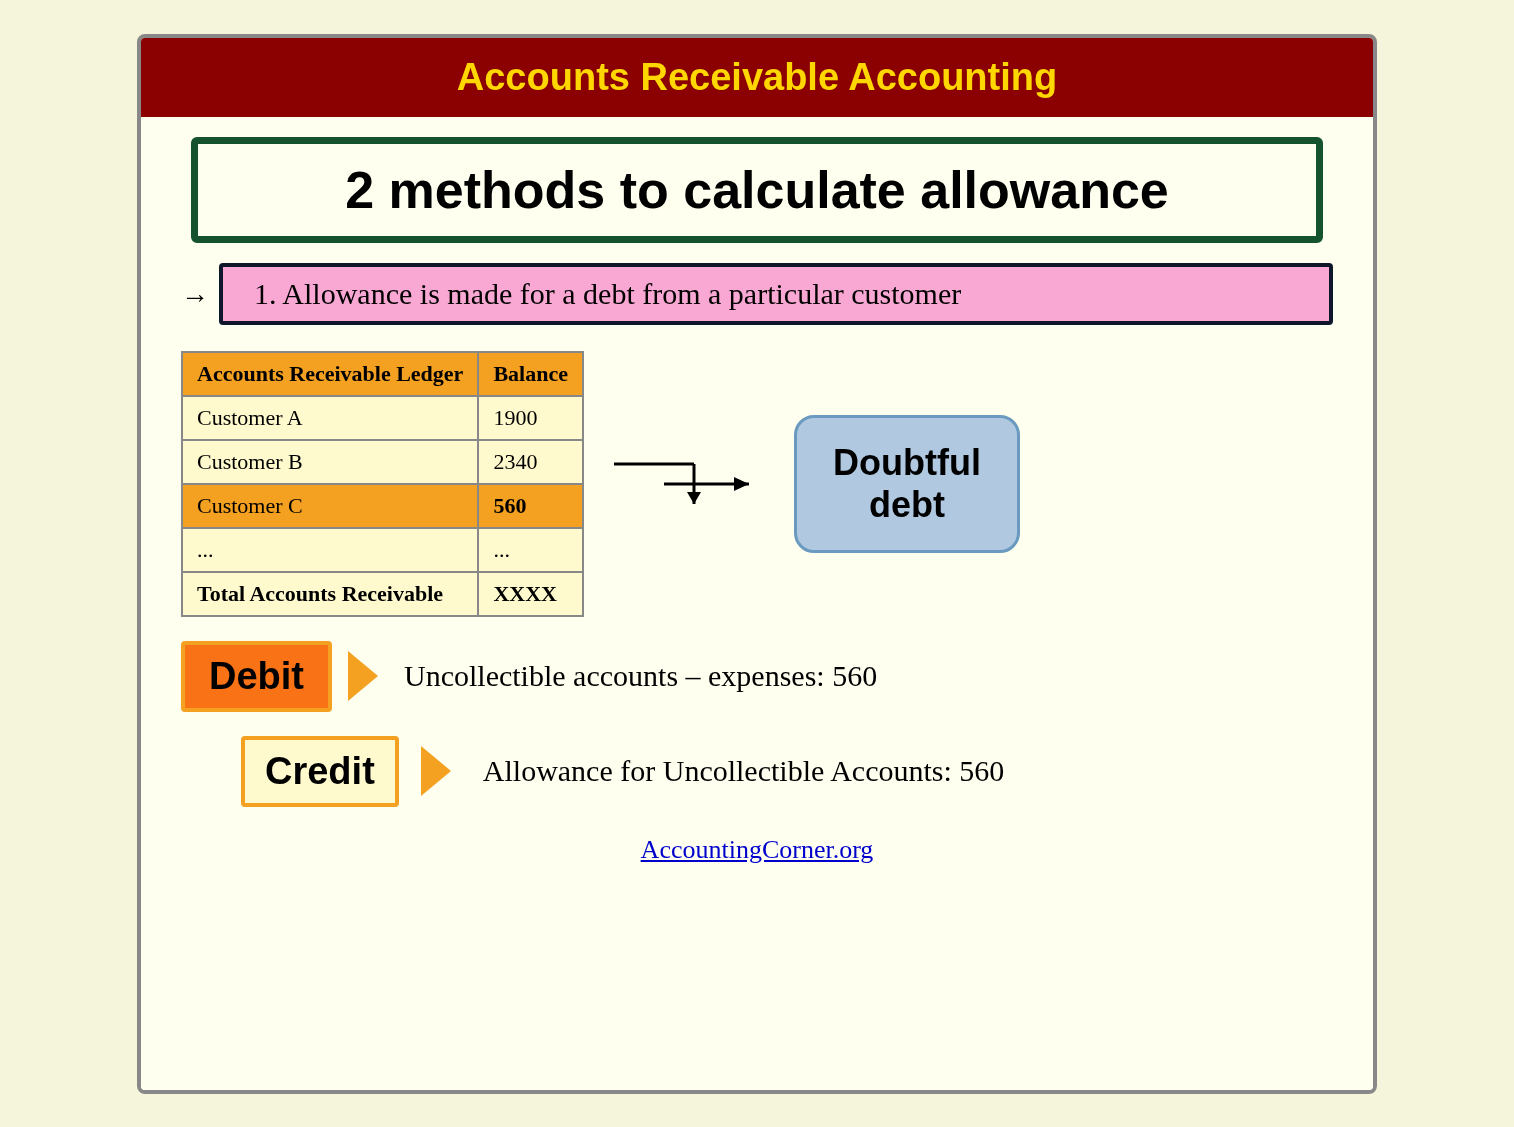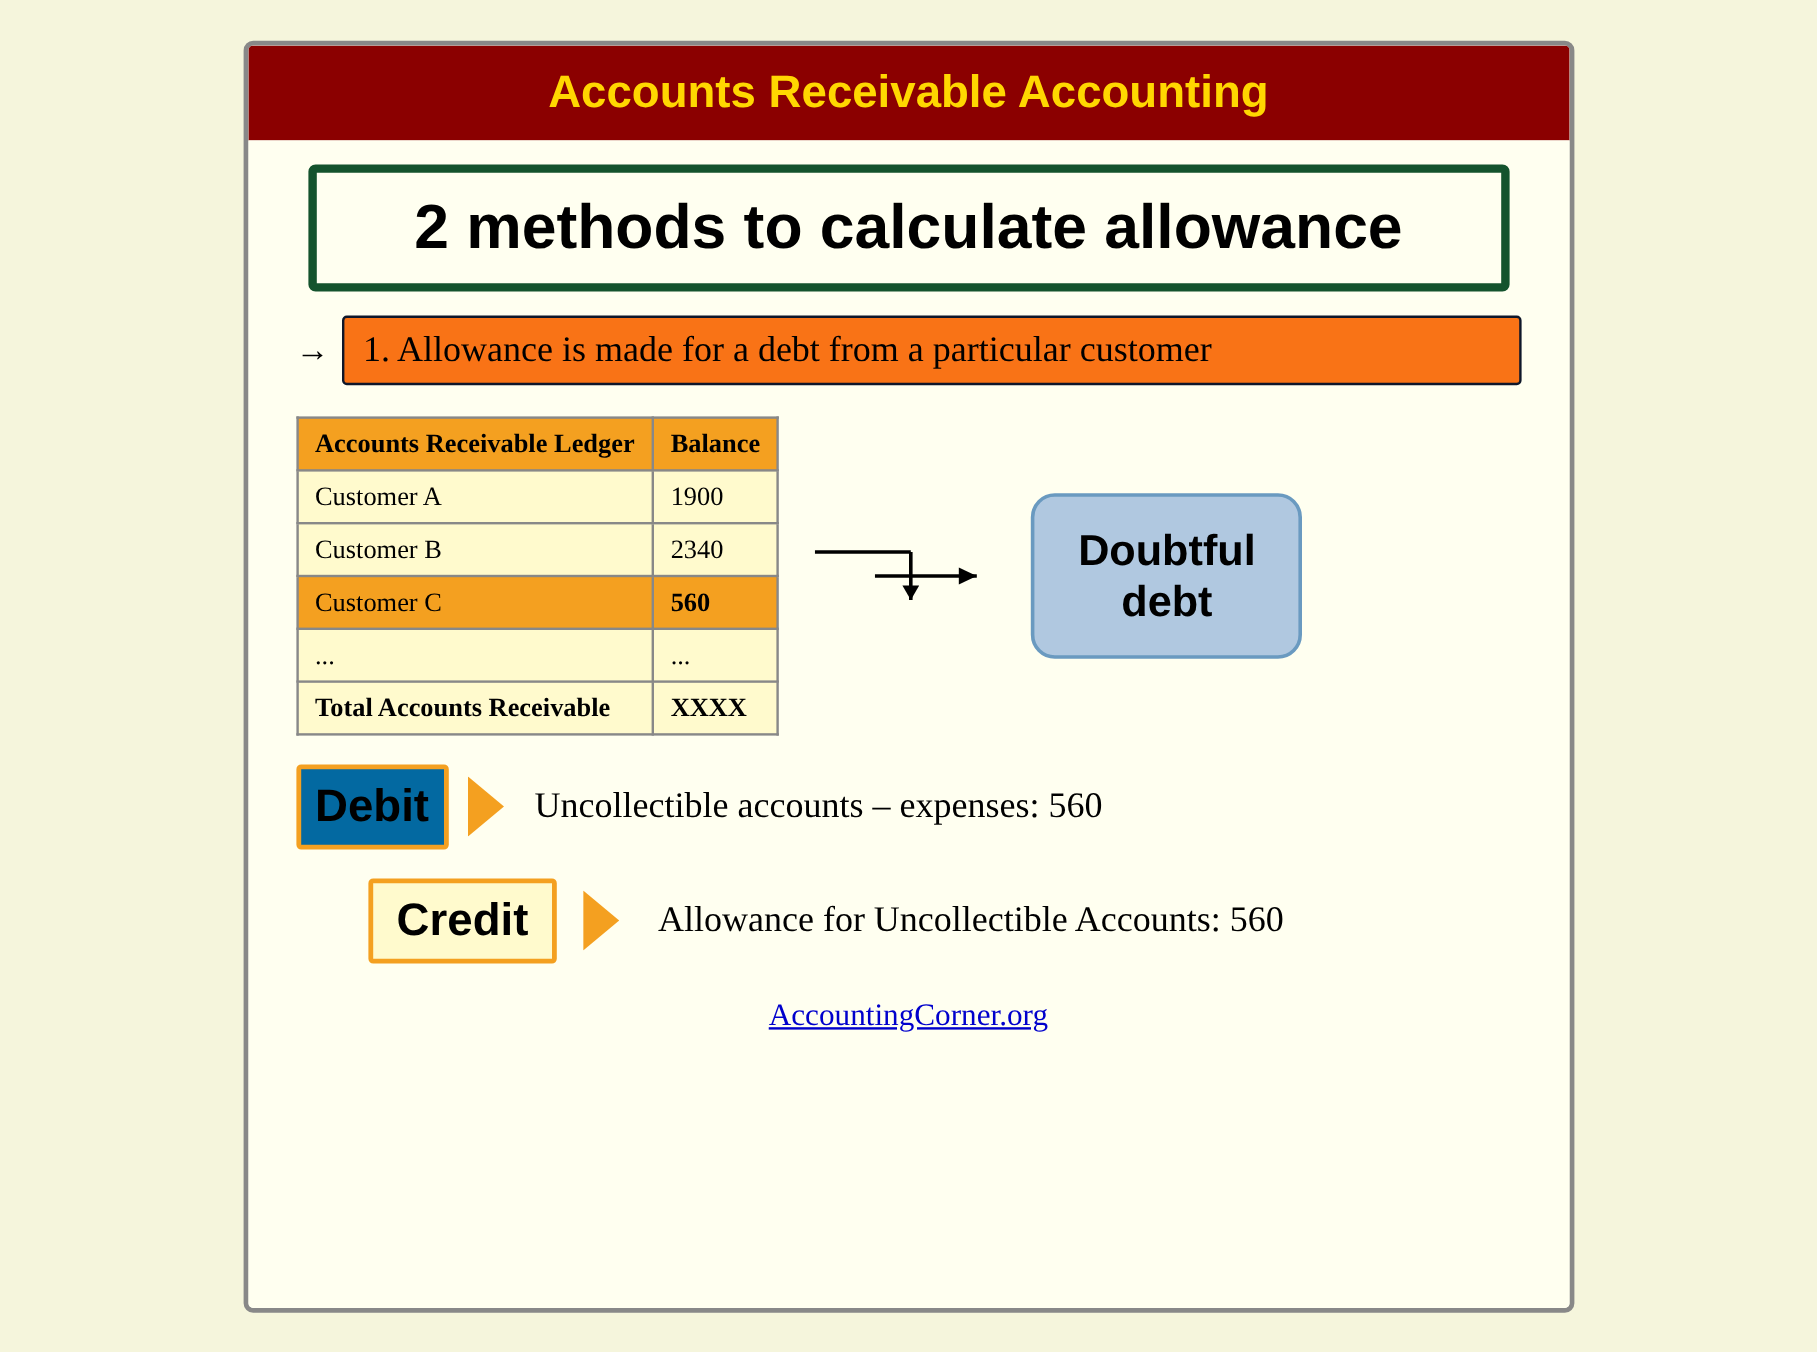--- a/index.html
+++ b/index.html
@@ -8,21 +8,21 @@
       width: 1514px;
       height: 1127px;
       background: #f5f5dc;
       font-family: 'Comic Sans MS', 'Chalkboard SE', cursive, sans-serif;
       display: flex;
       align-items: center;
       justify-content: center;
     }
 
     .slide {
-      width: 1109px;
+      width: 1240px;
       height: 1060px;
       background: #fffff0;
       border: 4px solid #888;
       border-radius: 8px;
       display: flex;
       flex-direction: column;
       overflow: hidden;
     }
 
     .header {
@@ -70,26 +70,26 @@
       margin: 4px 0;
     }
 
     .arrow-right {
       font-size: 28px;
       color: #000;
       font-weight: bold;
     }
 
     .method1-box {
-      border: 2px solid #0f172a;
+      border: 4px solid #0f172a;
       border-radius: 4px;
-      padding: 10px 16px;
+      padding: 10px 31px;
       font-size: 30px;
       color: #000;
-      background: #f97316;
+      background: #f9a8d4;
       font-family: 'Comic Sans MS', cursive;
       flex: 1;
     }
 
     .ledger-section {
       display: flex;
       align-items: center;
       gap: 30px;
       margin-top: 6px;
     }
@@ -178,24 +178,24 @@
       margin-top: 8px;
     }
 
     .debit-row {
       display: flex;
       align-items: center;
       gap: 16px;
     }
 
     .debit-label {
-      background: #0369a1;
+      background: #f97316;
       border: 4px solid #f4a020;
       border-radius: 4px;
-      padding: 10px 12px;
+      padding: 10px 24px;
       font-size: 38px;
       font-weight: bold;
       color: #000;
       font-family: Arial Black, Arial, sans-serif;
       position: relative;
     }
 
     .debit-text {
       font-size: 30px;
       color: #000;

